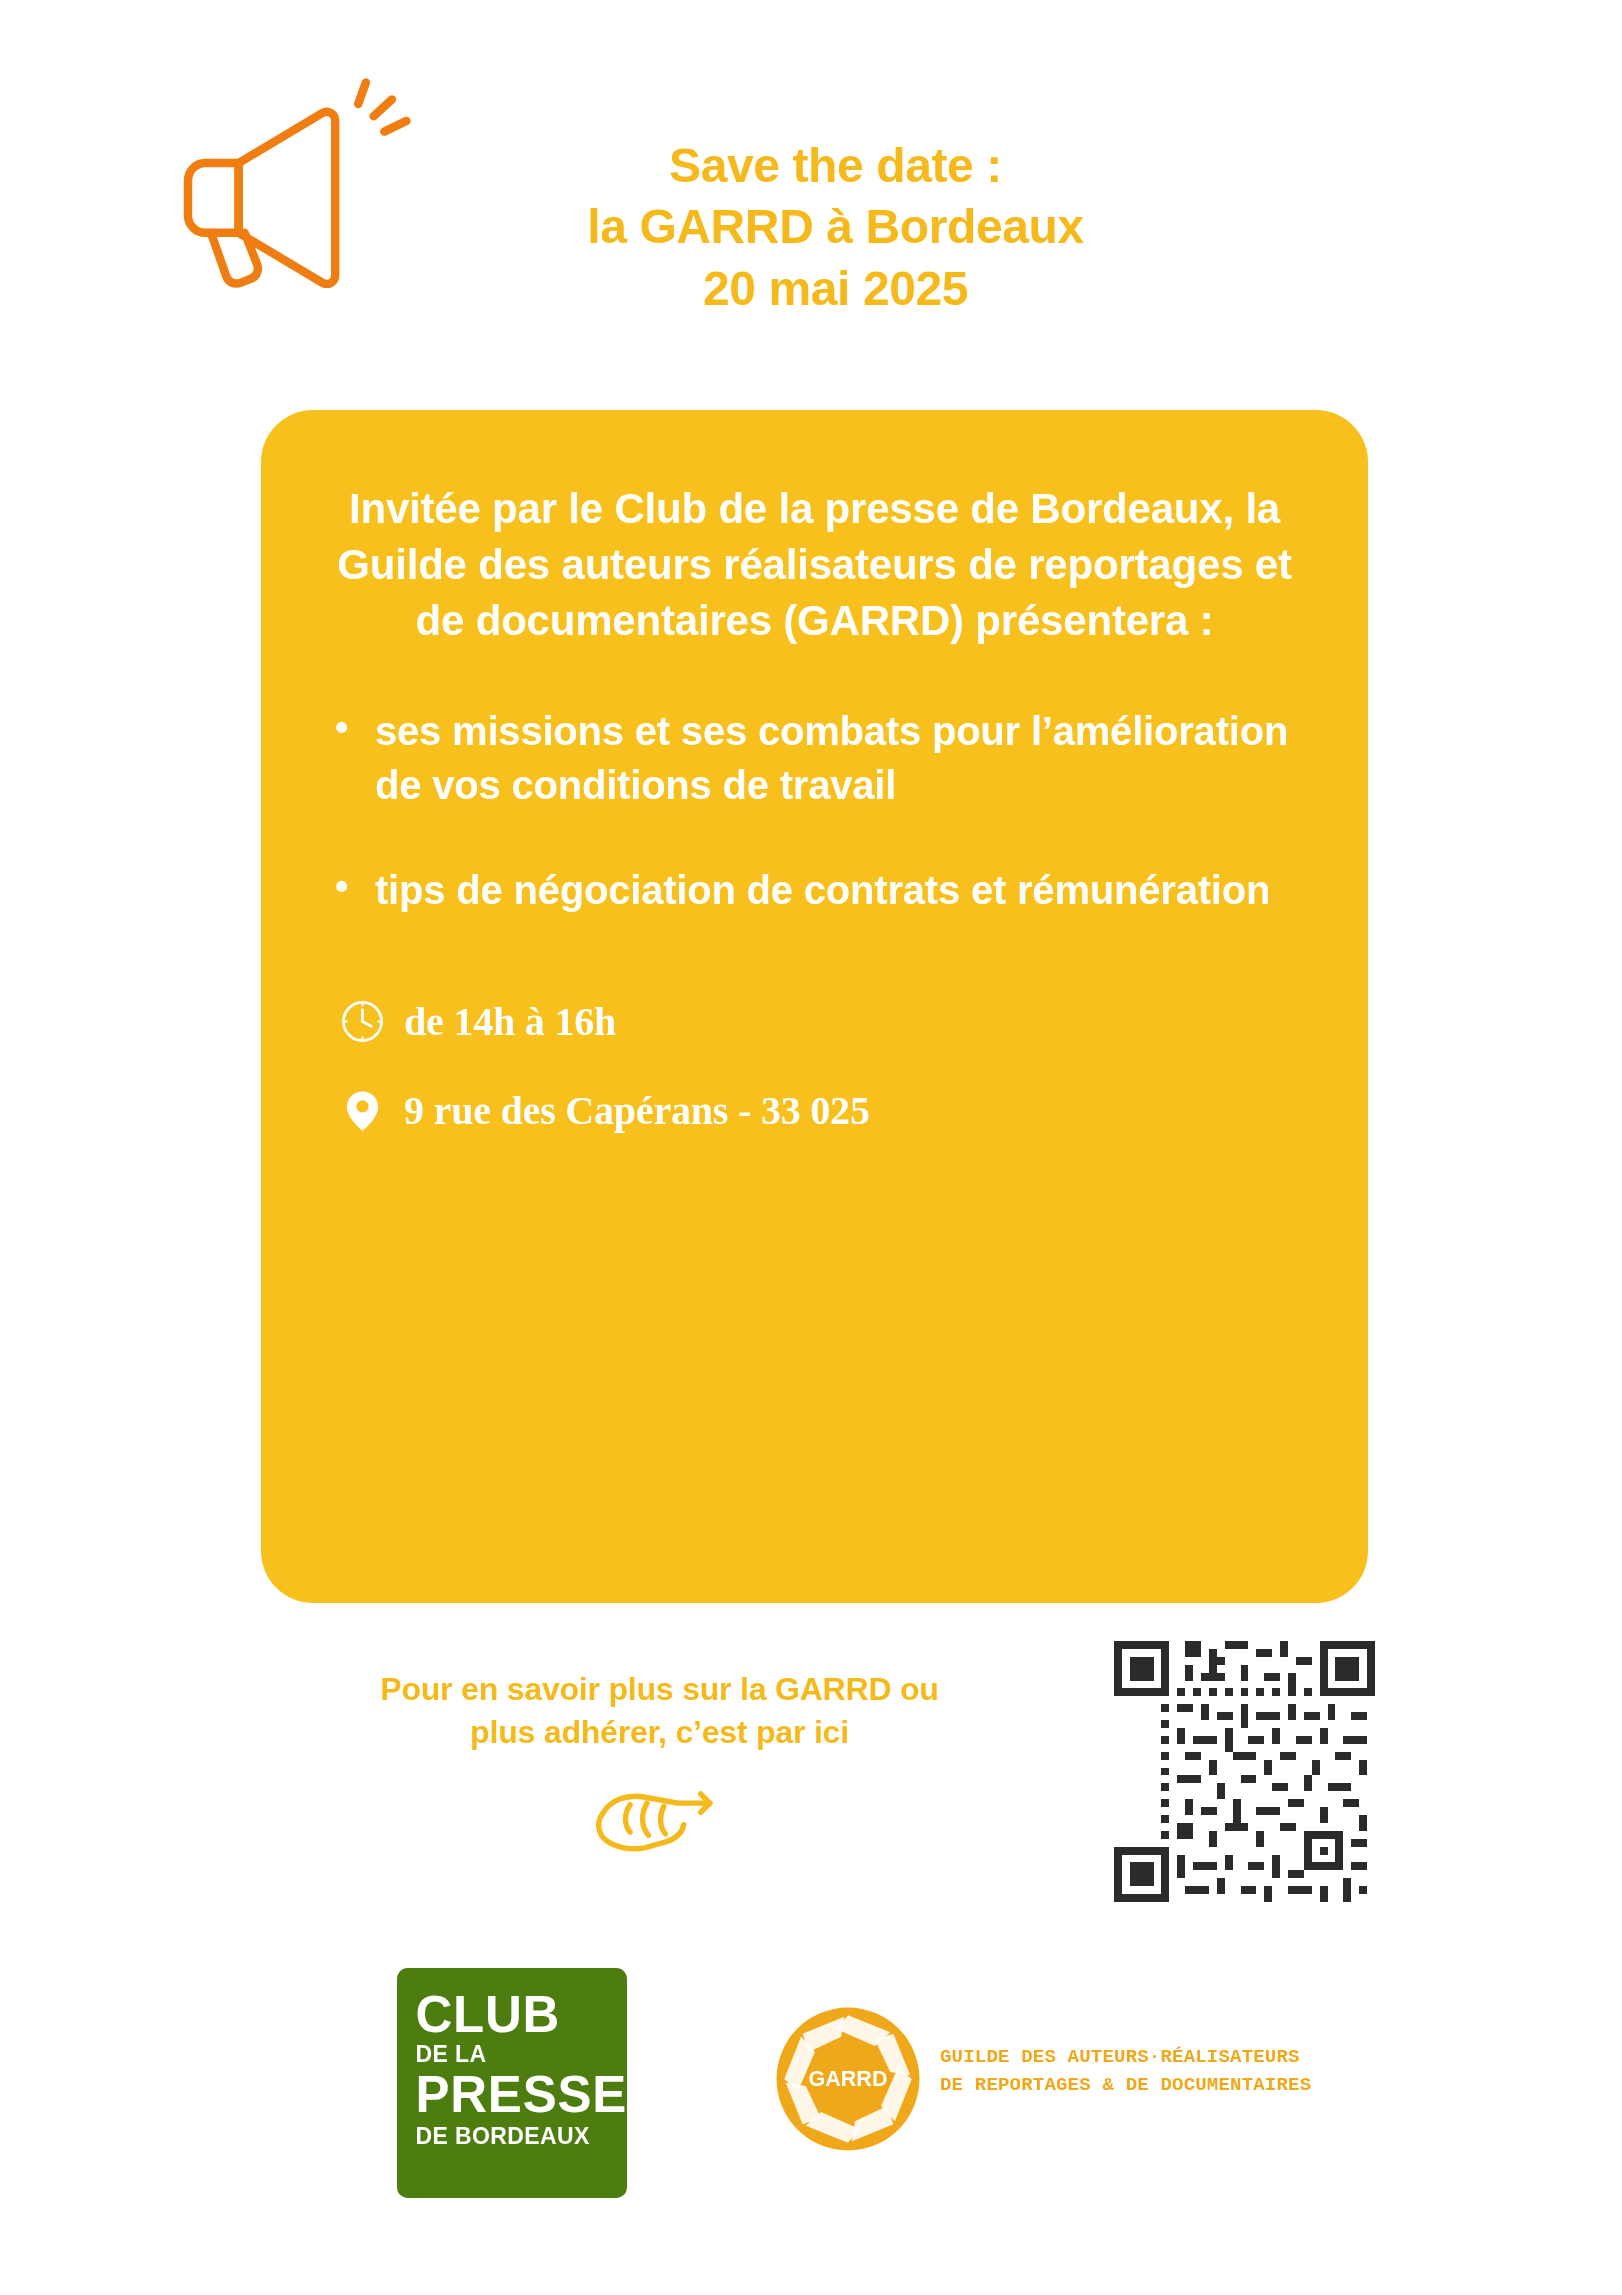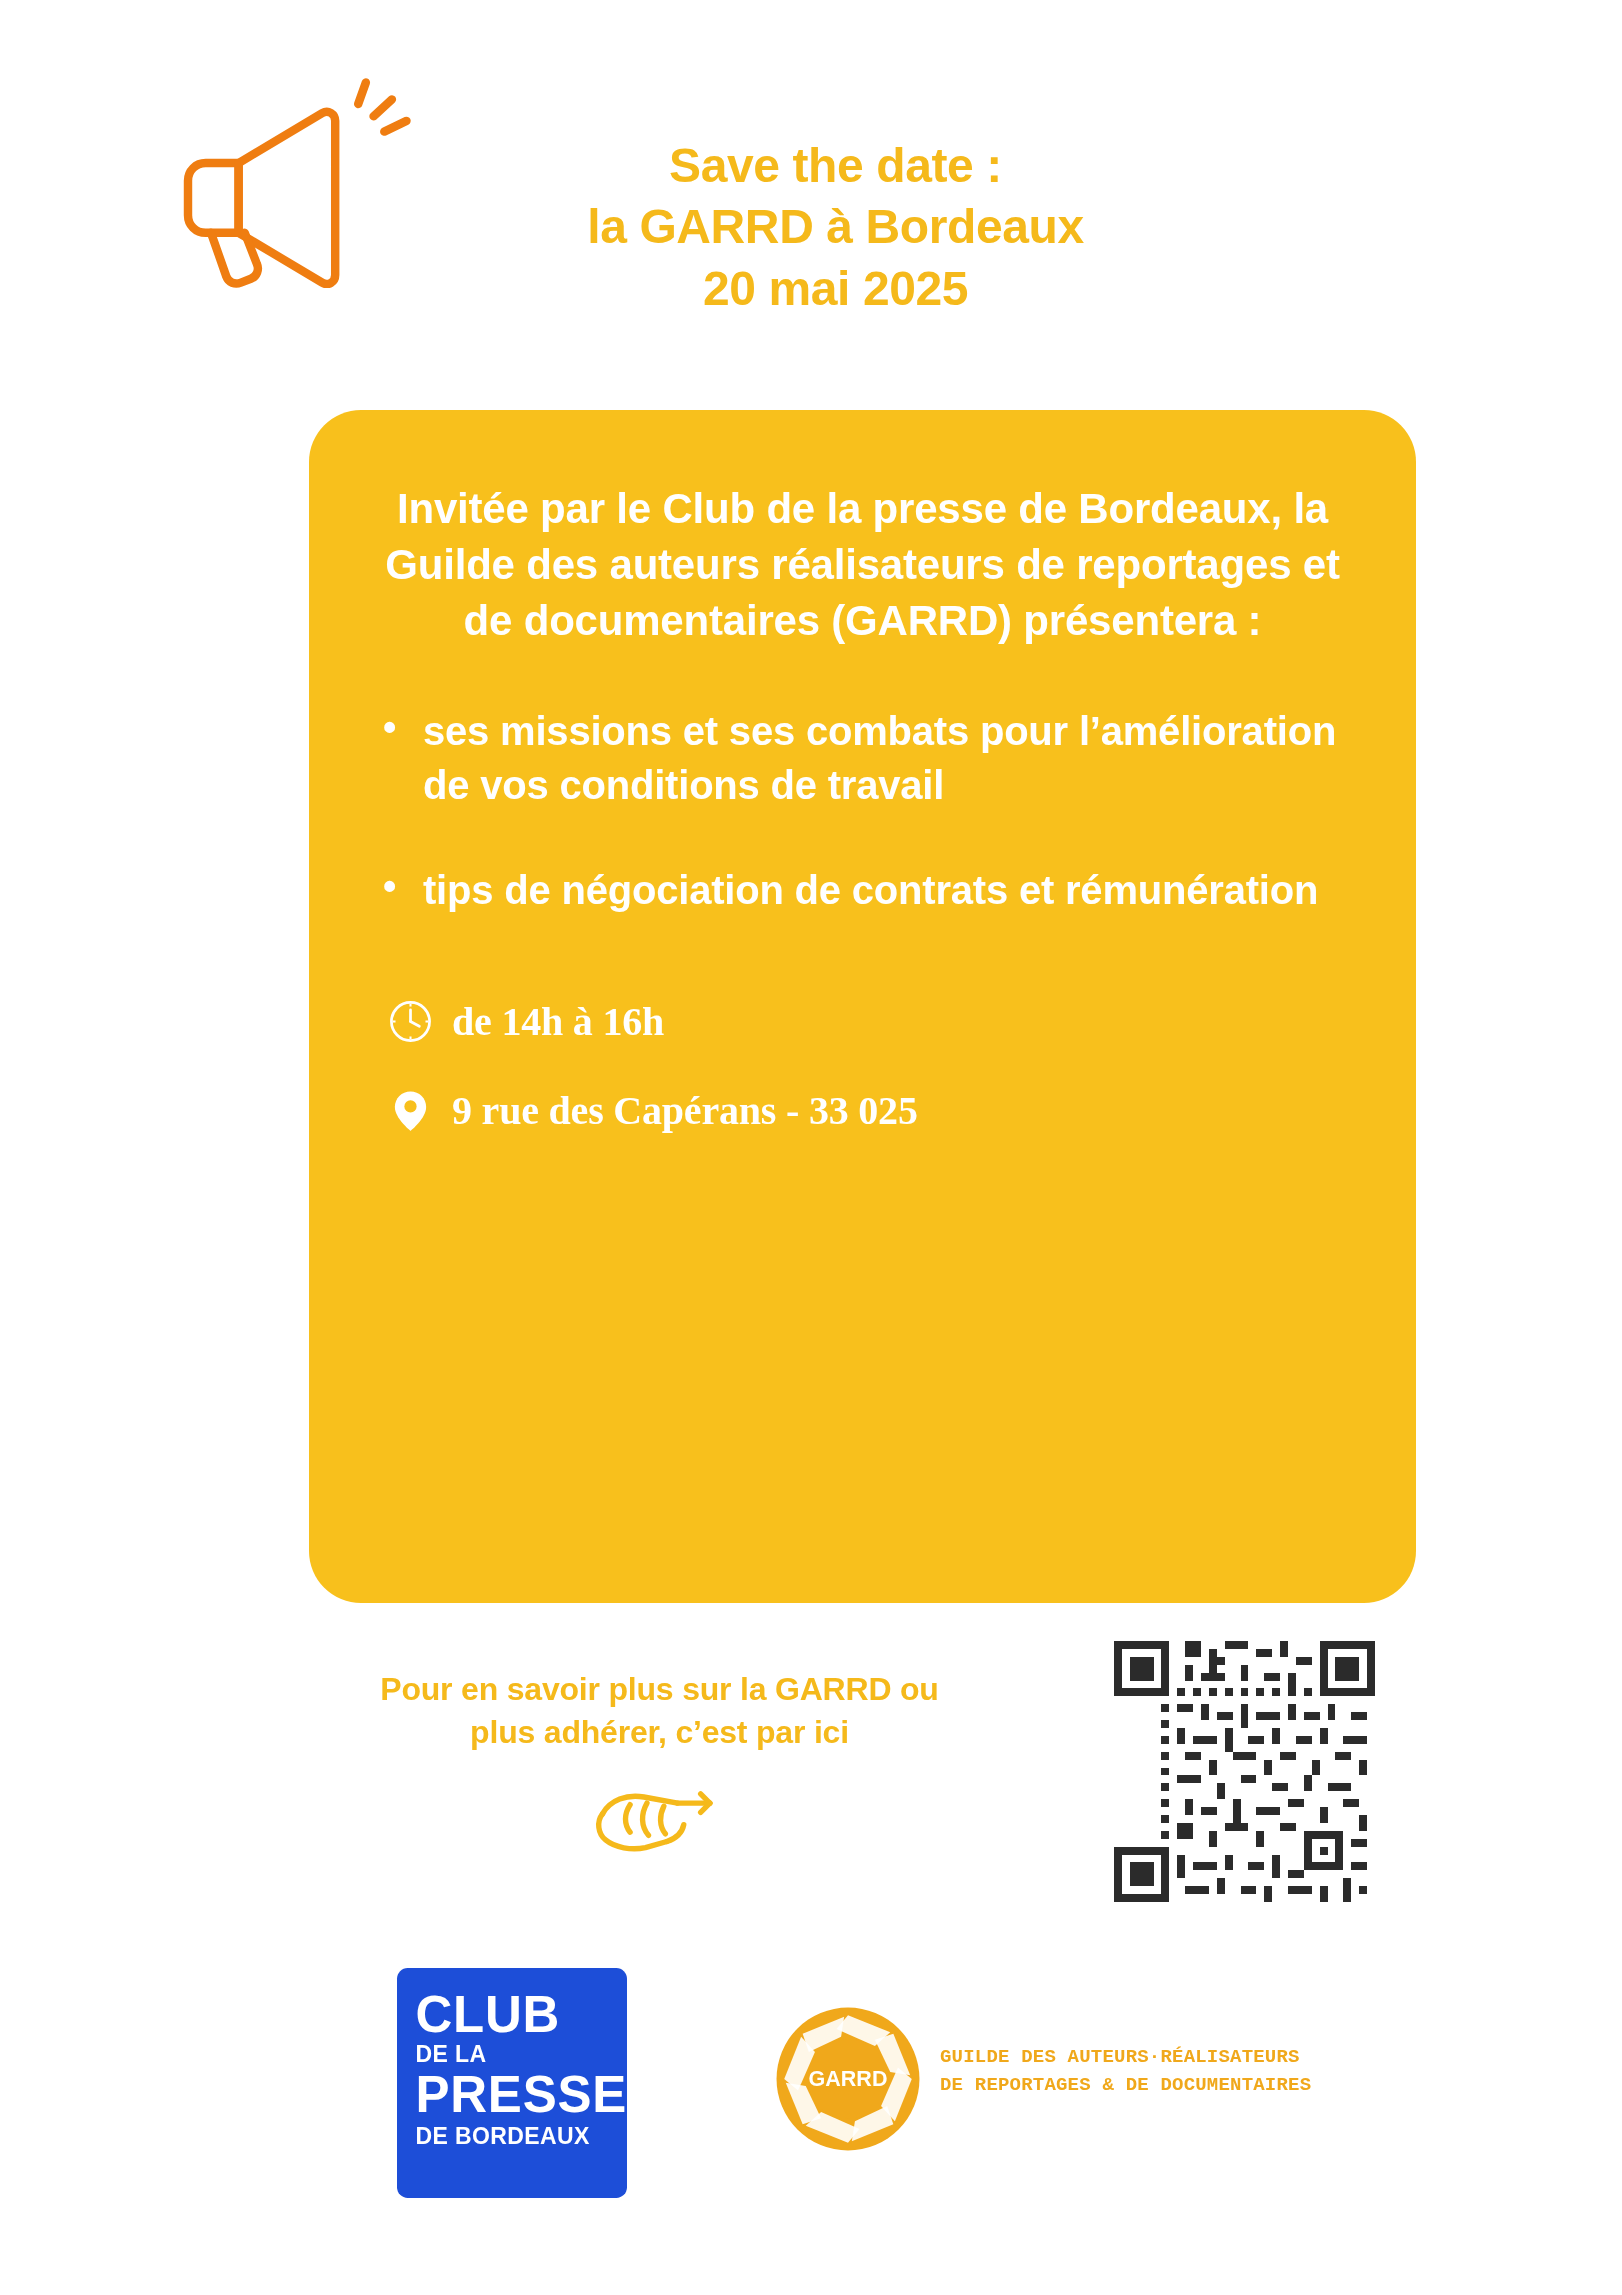--- a/index.html
+++ b/index.html
@@ -58,21 +58,20 @@
   .card {
     position: absolute;
     left: 261px;
     top: 410px;
     width: 1107px;
     height: 1193px;
     background: #f8c01c;
     border-radius: 52px;
     box-sizing: border-box;
     padding: 71px 60px 46px 60px;
-    margin-left: 48px;
   }
 
   .card-intro {
     color: #ffffff;
     font-weight: bold;
     font-size: 42px;
     line-height: 1.33;
     text-align: center;
     letter-spacing: -0.2px;
     margin: 0 0 55px 0;
@@ -167,21 +166,21 @@
     width: 1623px;
     height: 276px;
   }
 
   .club-logo {
     position: absolute;
     left: 397px;
     top: 7.7px;
     width: 230px;
     height: 230px;
-    background: #1d4ed8;
+    background: #4d7c0f;
     border-radius: 10.7px;
     color: #ffffff;
     box-sizing: border-box;
     padding: 23px 18.4px;
   }
   .club-l1 { font-weight: bold; font-size: 51px; line-height: 0.95; letter-spacing: 0.8px; }
   .club-l2 { font-weight: bold; font-size: 23px; line-height: 1.05; letter-spacing: 0.4px; margin-top: 3.1px;}
   .club-l3 { font-weight: bold; font-size: 51px; line-height: 0.95; letter-spacing: 0.8px; margin-top: 4.6px;}
   .club-l4 { font-weight: bold; font-size: 23px; line-height: 1.05; letter-spacing: 0.4px; margin-top: 4.6px;}
 

